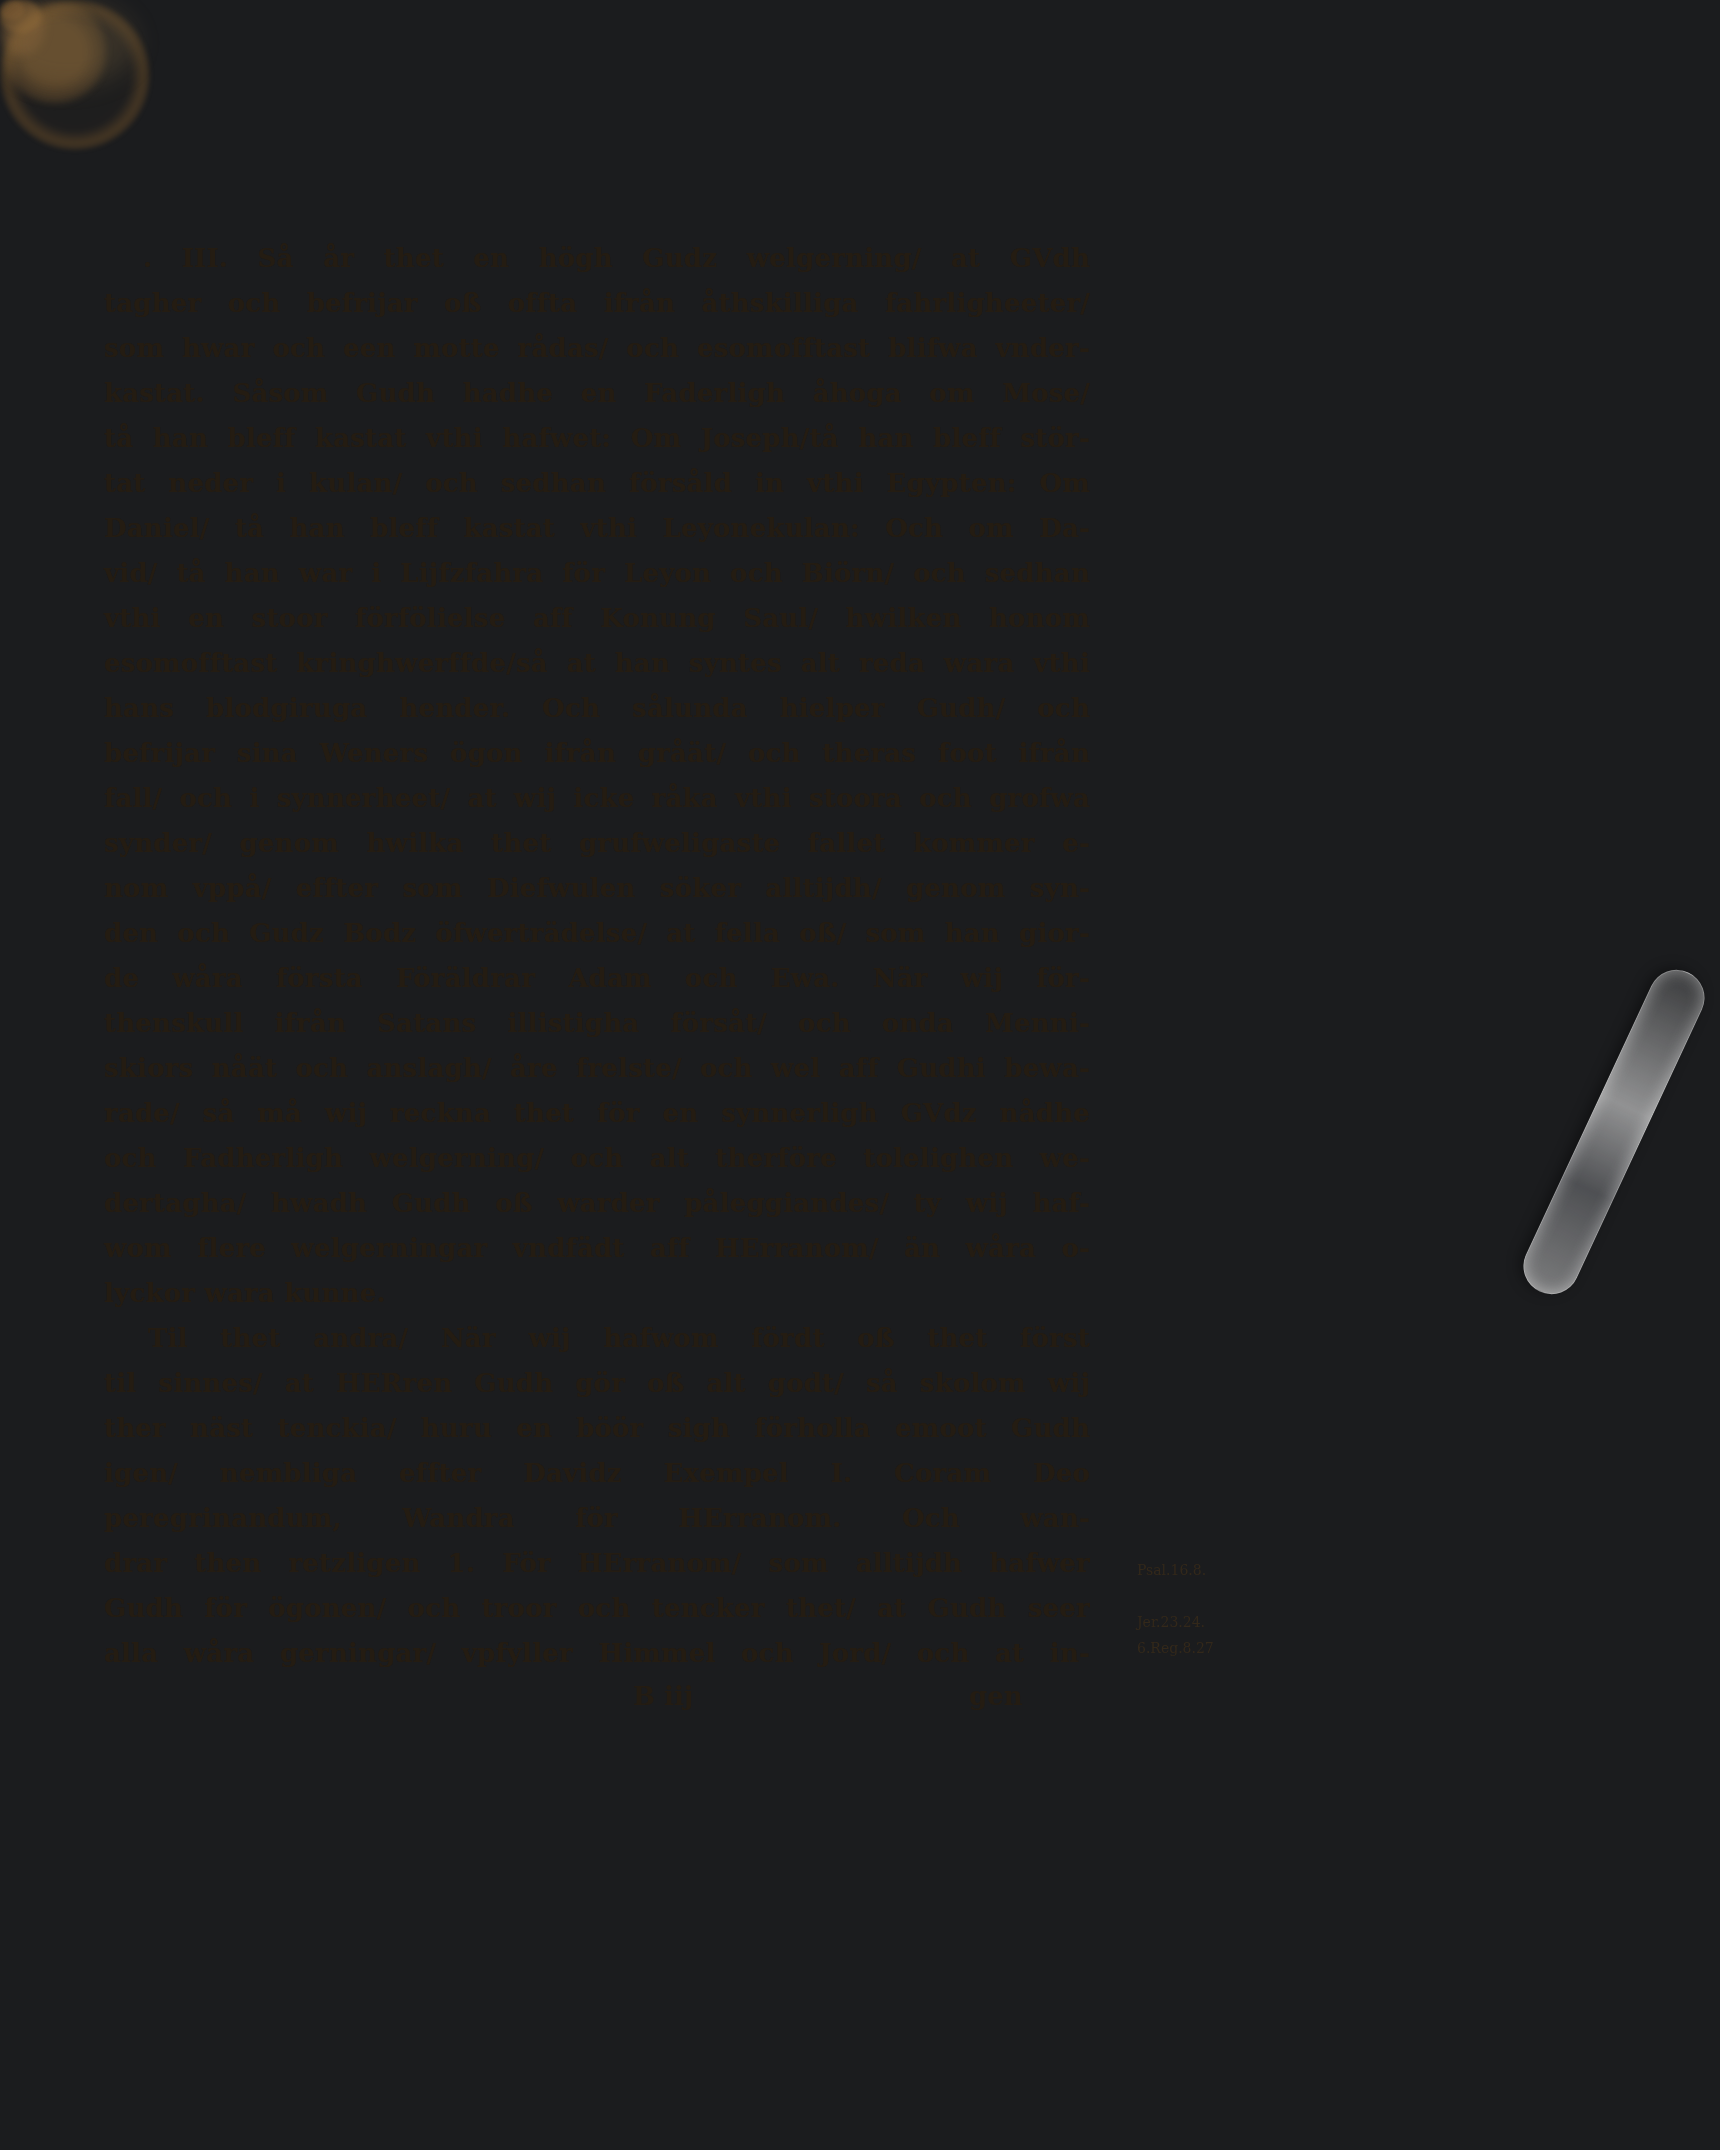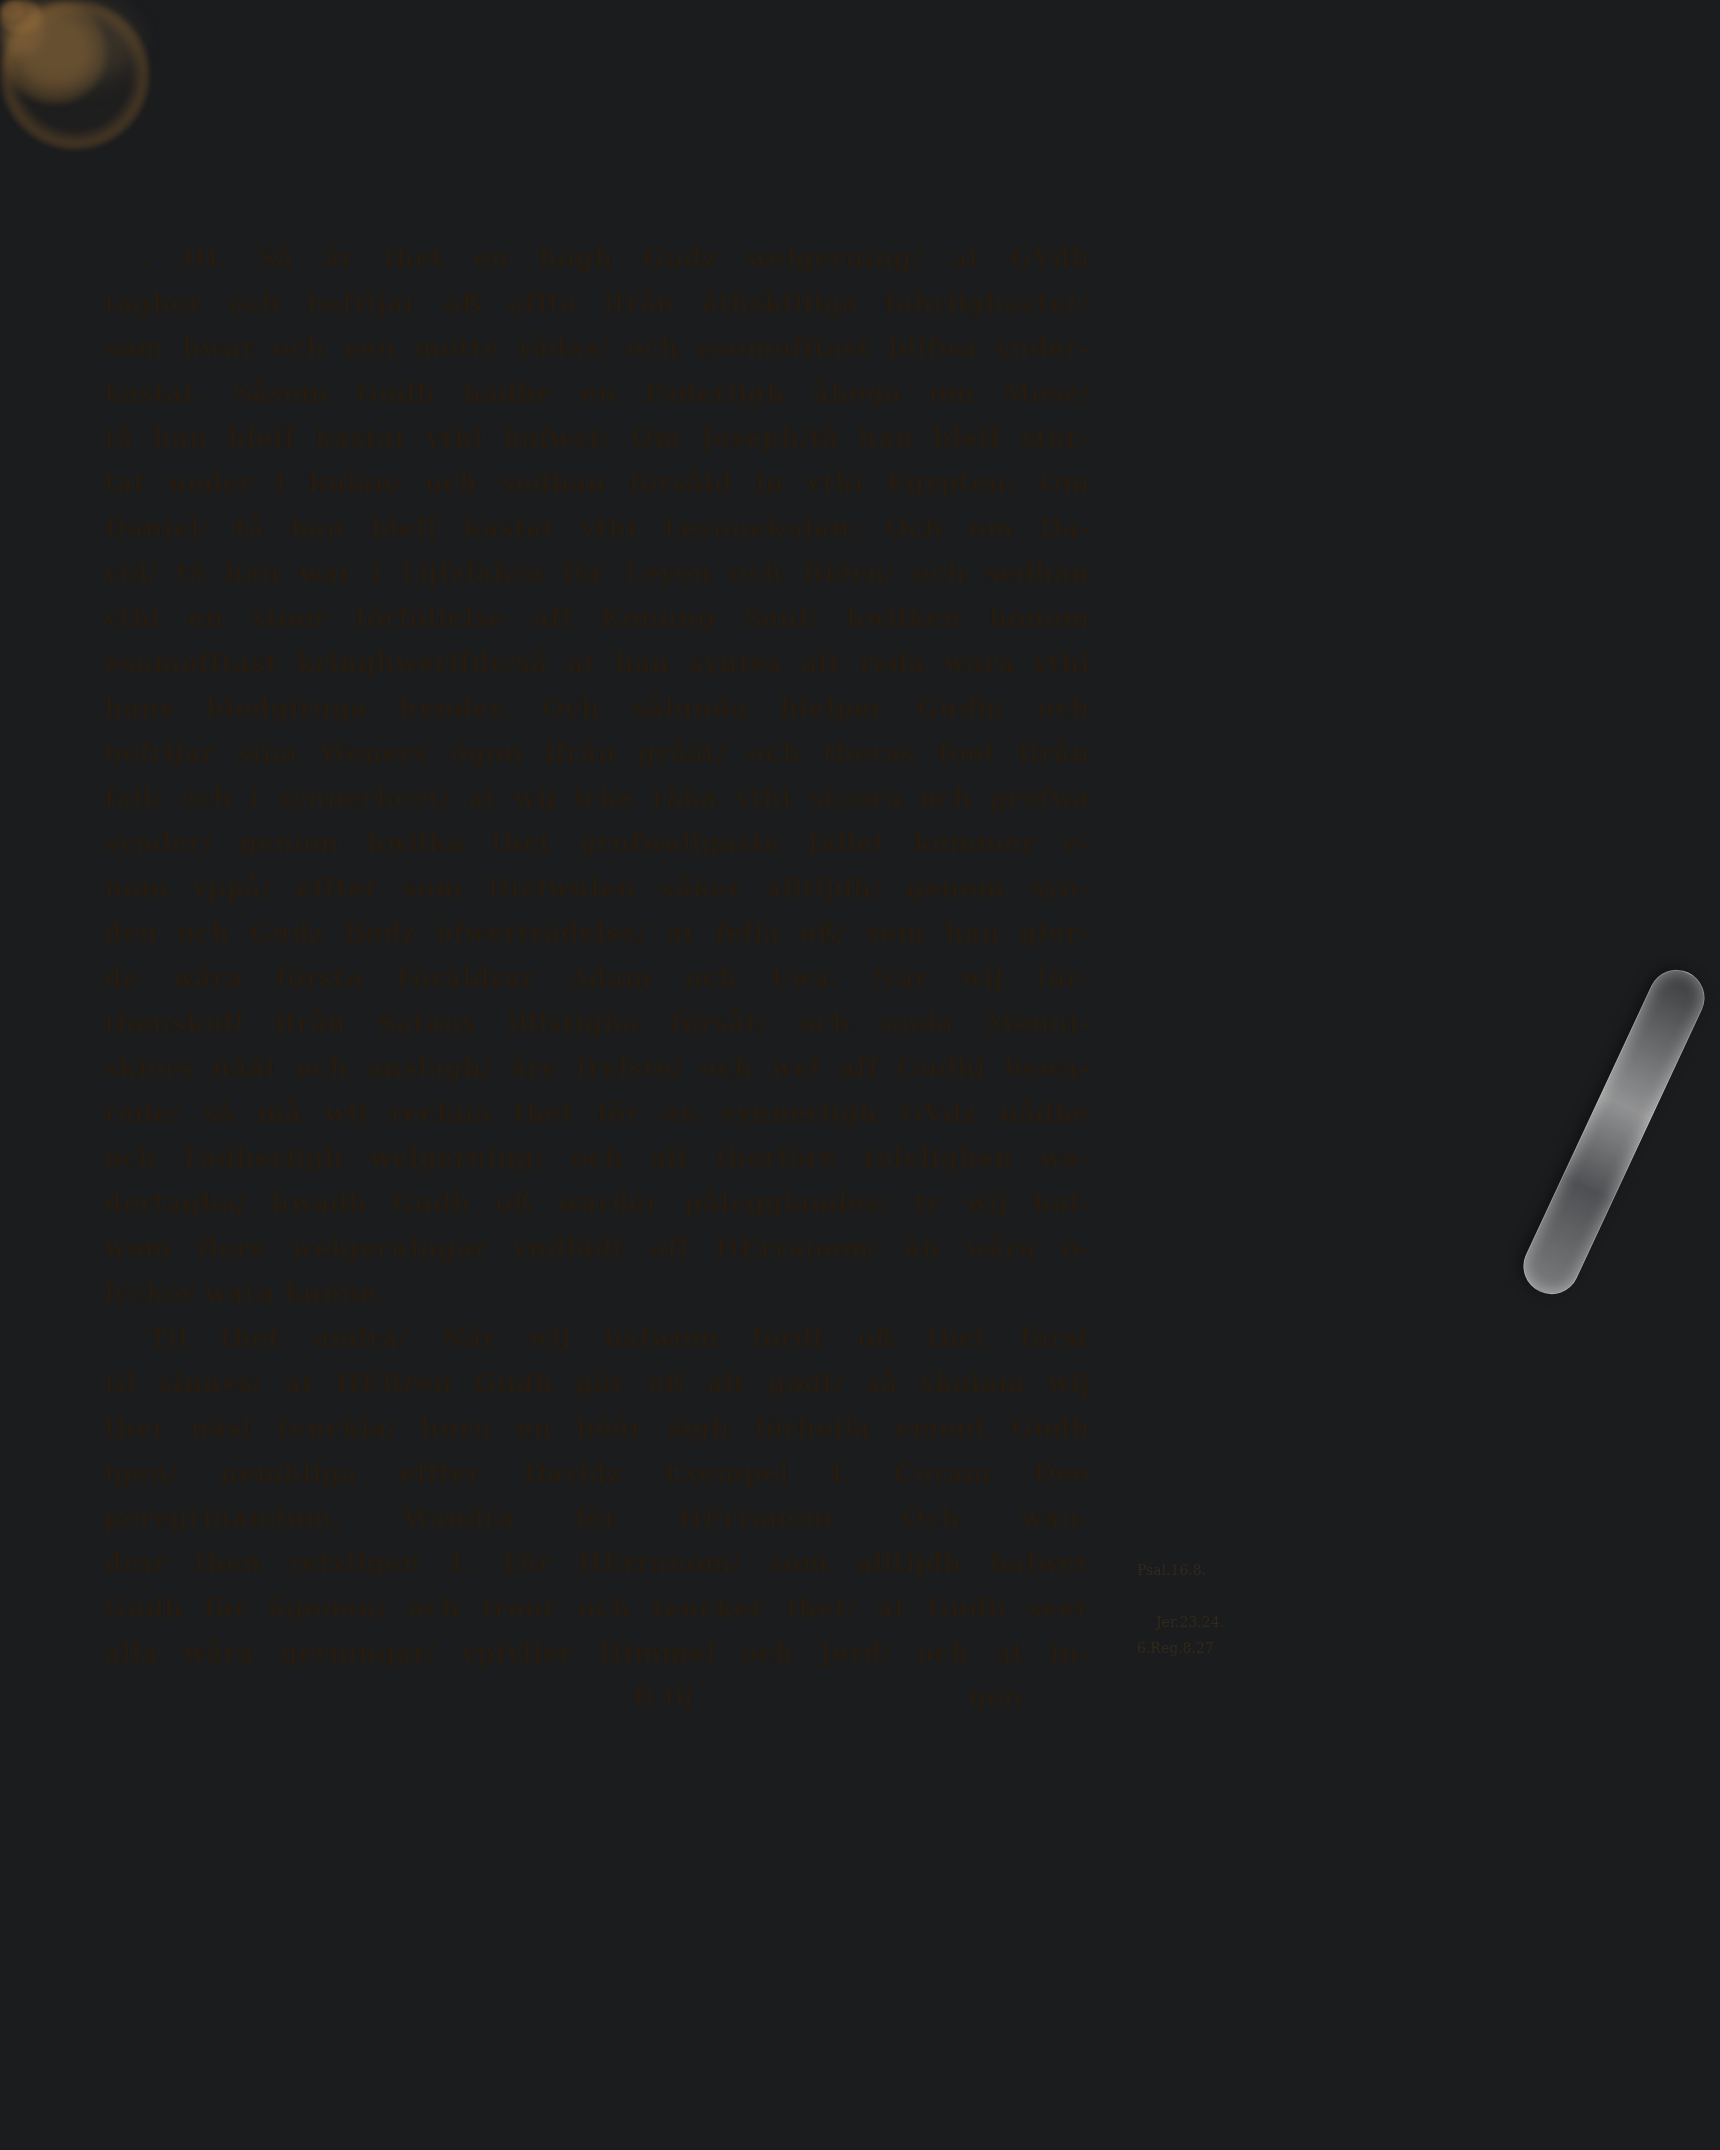--- a/index.html
+++ b/index.html
@@ -49,21 +49,21 @@
   .line.end{text-align-last:left;}
   .line.indent1{padding-left:39px;}
   .line.indent2{padding-left:44px;}
   .sig-row{position:absolute;left:104px;top:1681px;width:986px;height:45px;
     color:#241c12;font-weight:700;font-size:26px;}
   .sig-mark{position:absolute;left:529px;top:0;}
   .catchword{position:absolute;left:865px;top:0;}
   .margin-notes{position:absolute;left:1137px;top:1557px;width:150px;color:#33281a;
     font-size:14px;line-height:26px;font-weight:400;}
   .margin-notes .note{white-space:nowrap;}
-  .margin-notes .note.n2{margin-top:26px;margin-left:19px;}
+  .margin-notes .note.n2{margin-top:26px;}
   
   .strap{position:absolute;left:1438px;top:1104px;width:350px;height:54px;
     transform:rotate(115deg);border-radius:29px;
     background:linear-gradient(90deg, rgba(255,255,255,.14), rgba(255,255,255,.52) 42%, rgba(228,230,236,.26) 68%, rgba(255,255,255,.42));
     border:0.9px solid rgba(255,255,255,.38);
     box-shadow:0 4.5px 12.7px rgba(0,0,0,.38), inset 0 0 15.4px rgba(255,255,255,.4);
     z-index:50;}
   .cover-sliver-left{position:absolute;left:64;top:30;width:13.6px;height:4600;
     background:linear-gradient(90deg,#55462f,#7a684a);border-radius:4.5px 0 0 4.5px;}
 </style>

